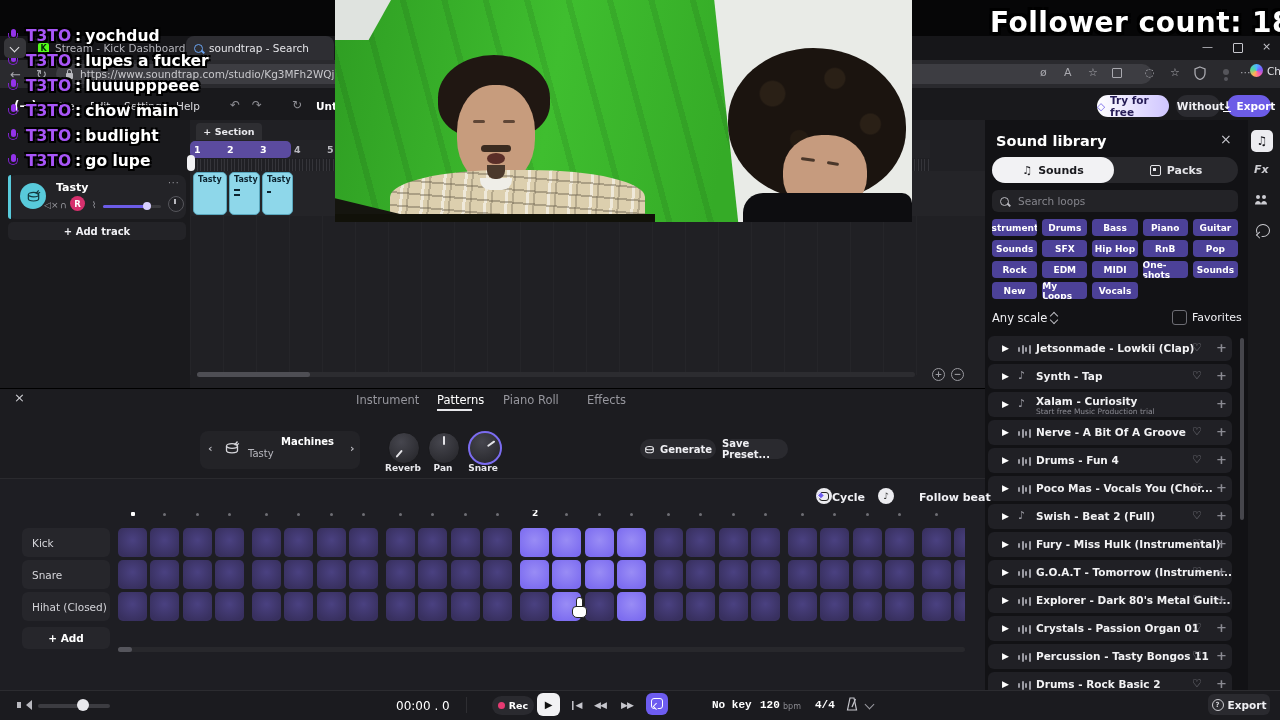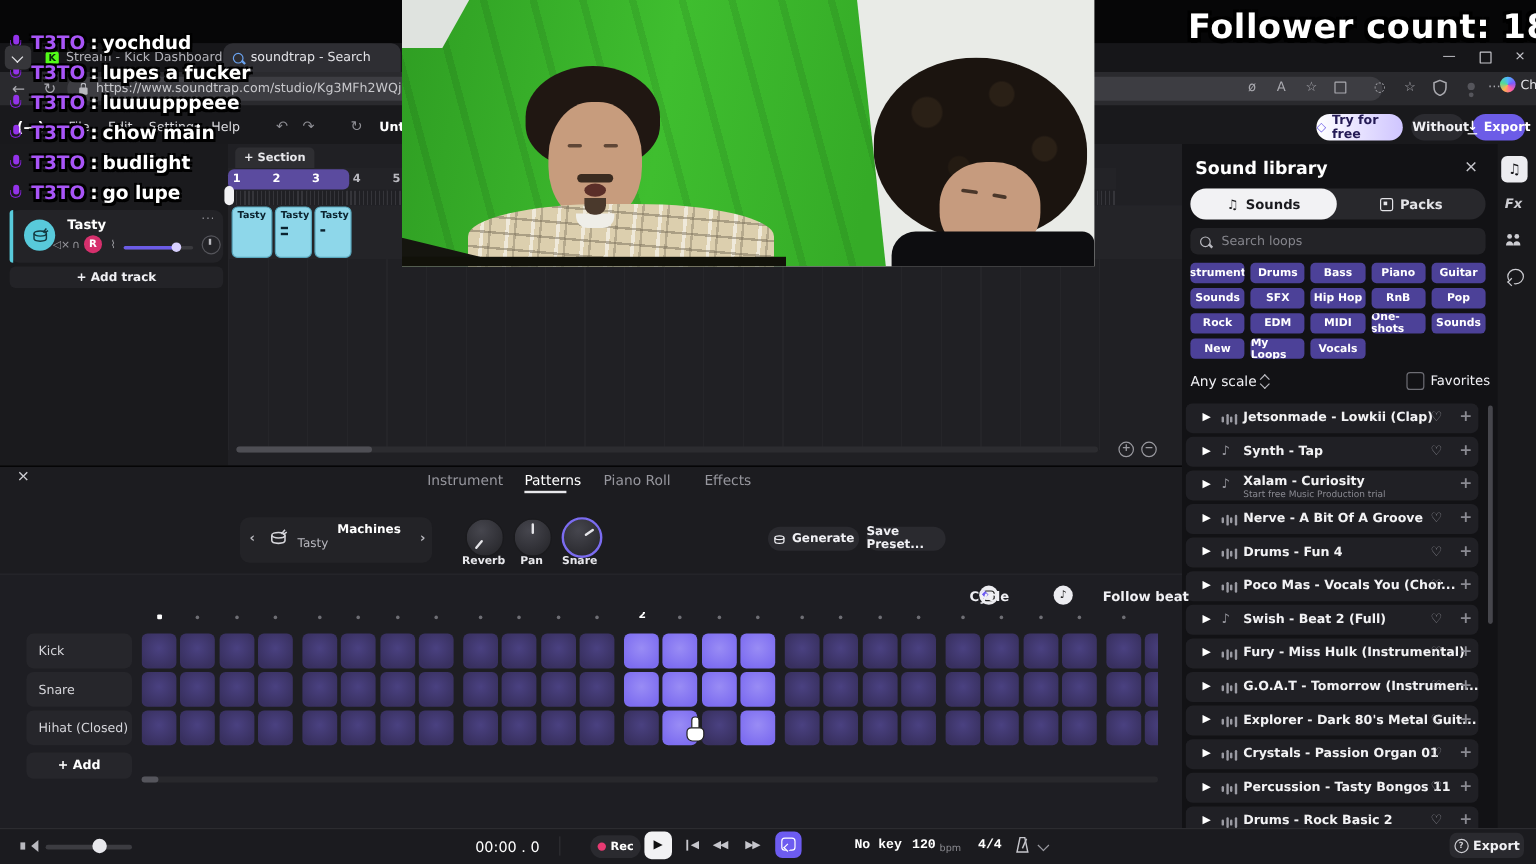--- a/index.html
+++ b/index.html
@@ -557,21 +557,21 @@
       </svg>
     <span>Generate</span>
   </div>
   <div class="abs savebtn">Save Preset...</div>
 
   <div class="abs ed-divider"></div>
   <div class="abs patternarea"></div>
   <div class="abs togglecirc" style="left:816px;">
       <span class="loopglyph" style="border-color:#222;position:static;width:8px;height:7px;border-width:1.5px;"></span>
     </div>
-  <span class="abs togglelabel txt" style="left:808px;">Cycle</span>
+  <span class="abs togglelabel txt" style="left:832px;">Cycle</span>
   <div class="abs togglecirc" style="left:878px;">
       <span>♪</span>
     </div>
   <span class="abs togglelabel txt" style="left:919px;">Follow beat</span>
 
   <div></div>
   <div class="abs addrow">+ Add</div>
   <div class="abs gridwrap">
       <span class="gdot first" style="left: 13px;"></span>
       <span class="gdot" style="left: 45.4px;"></span>

